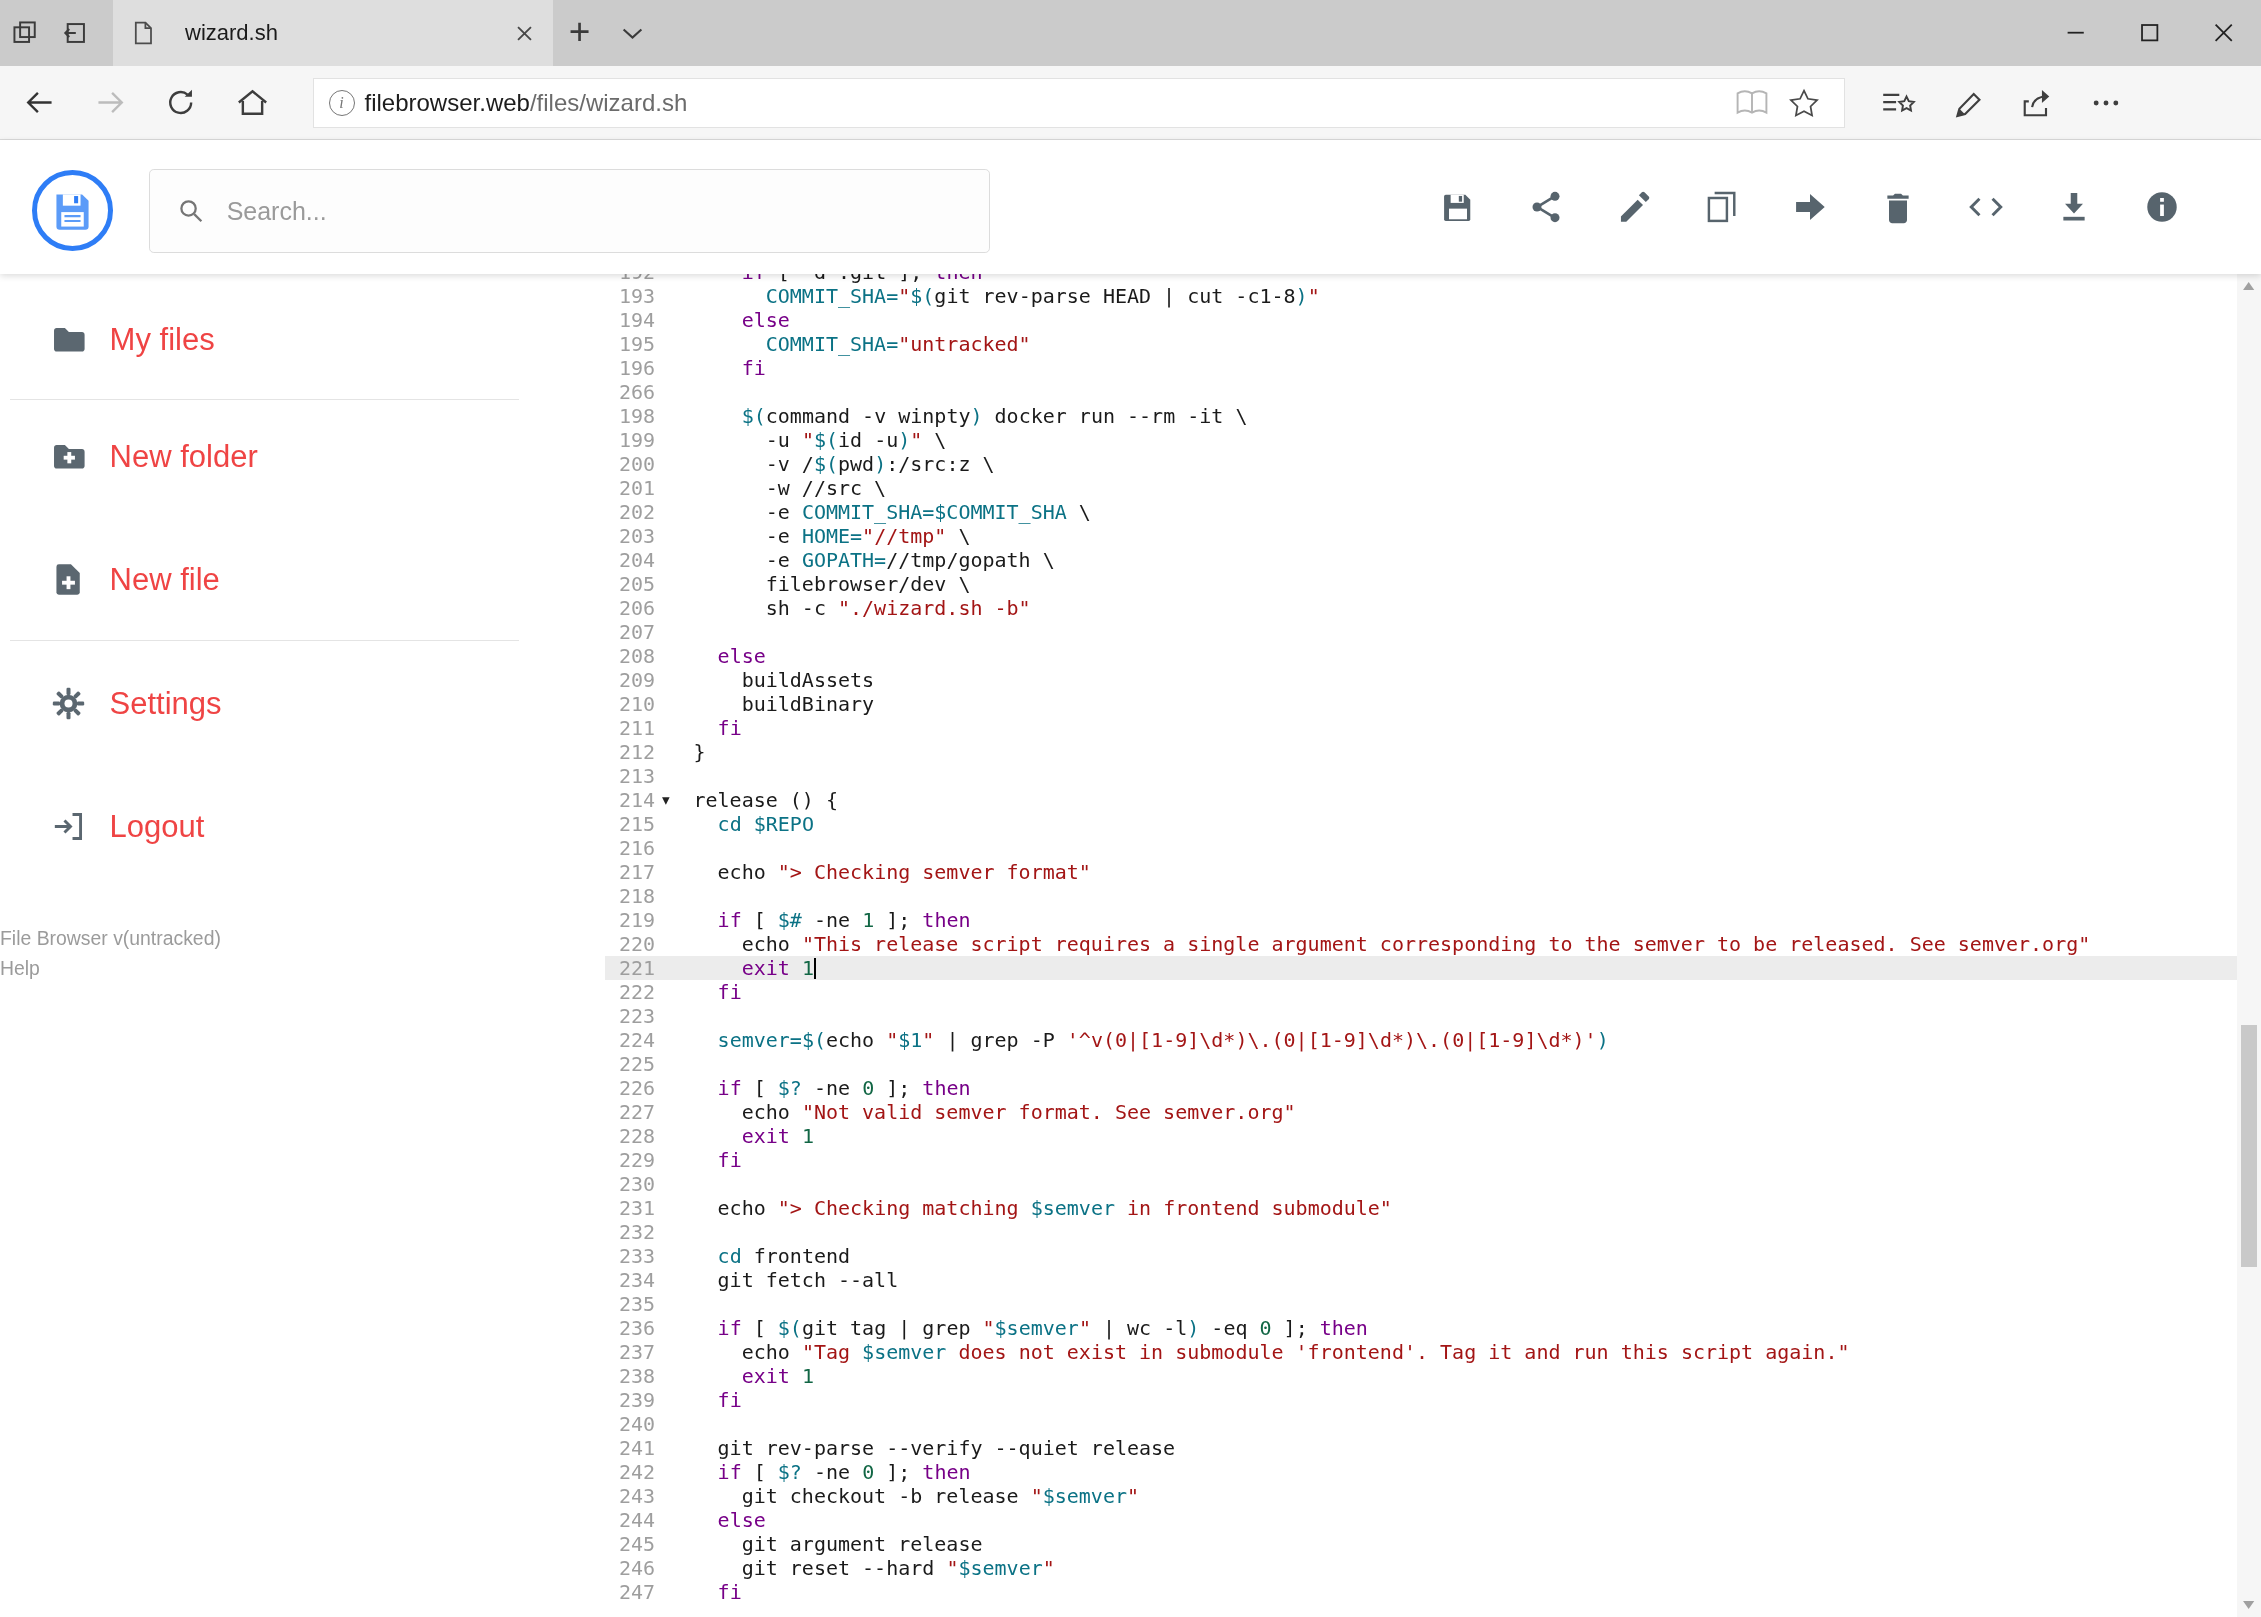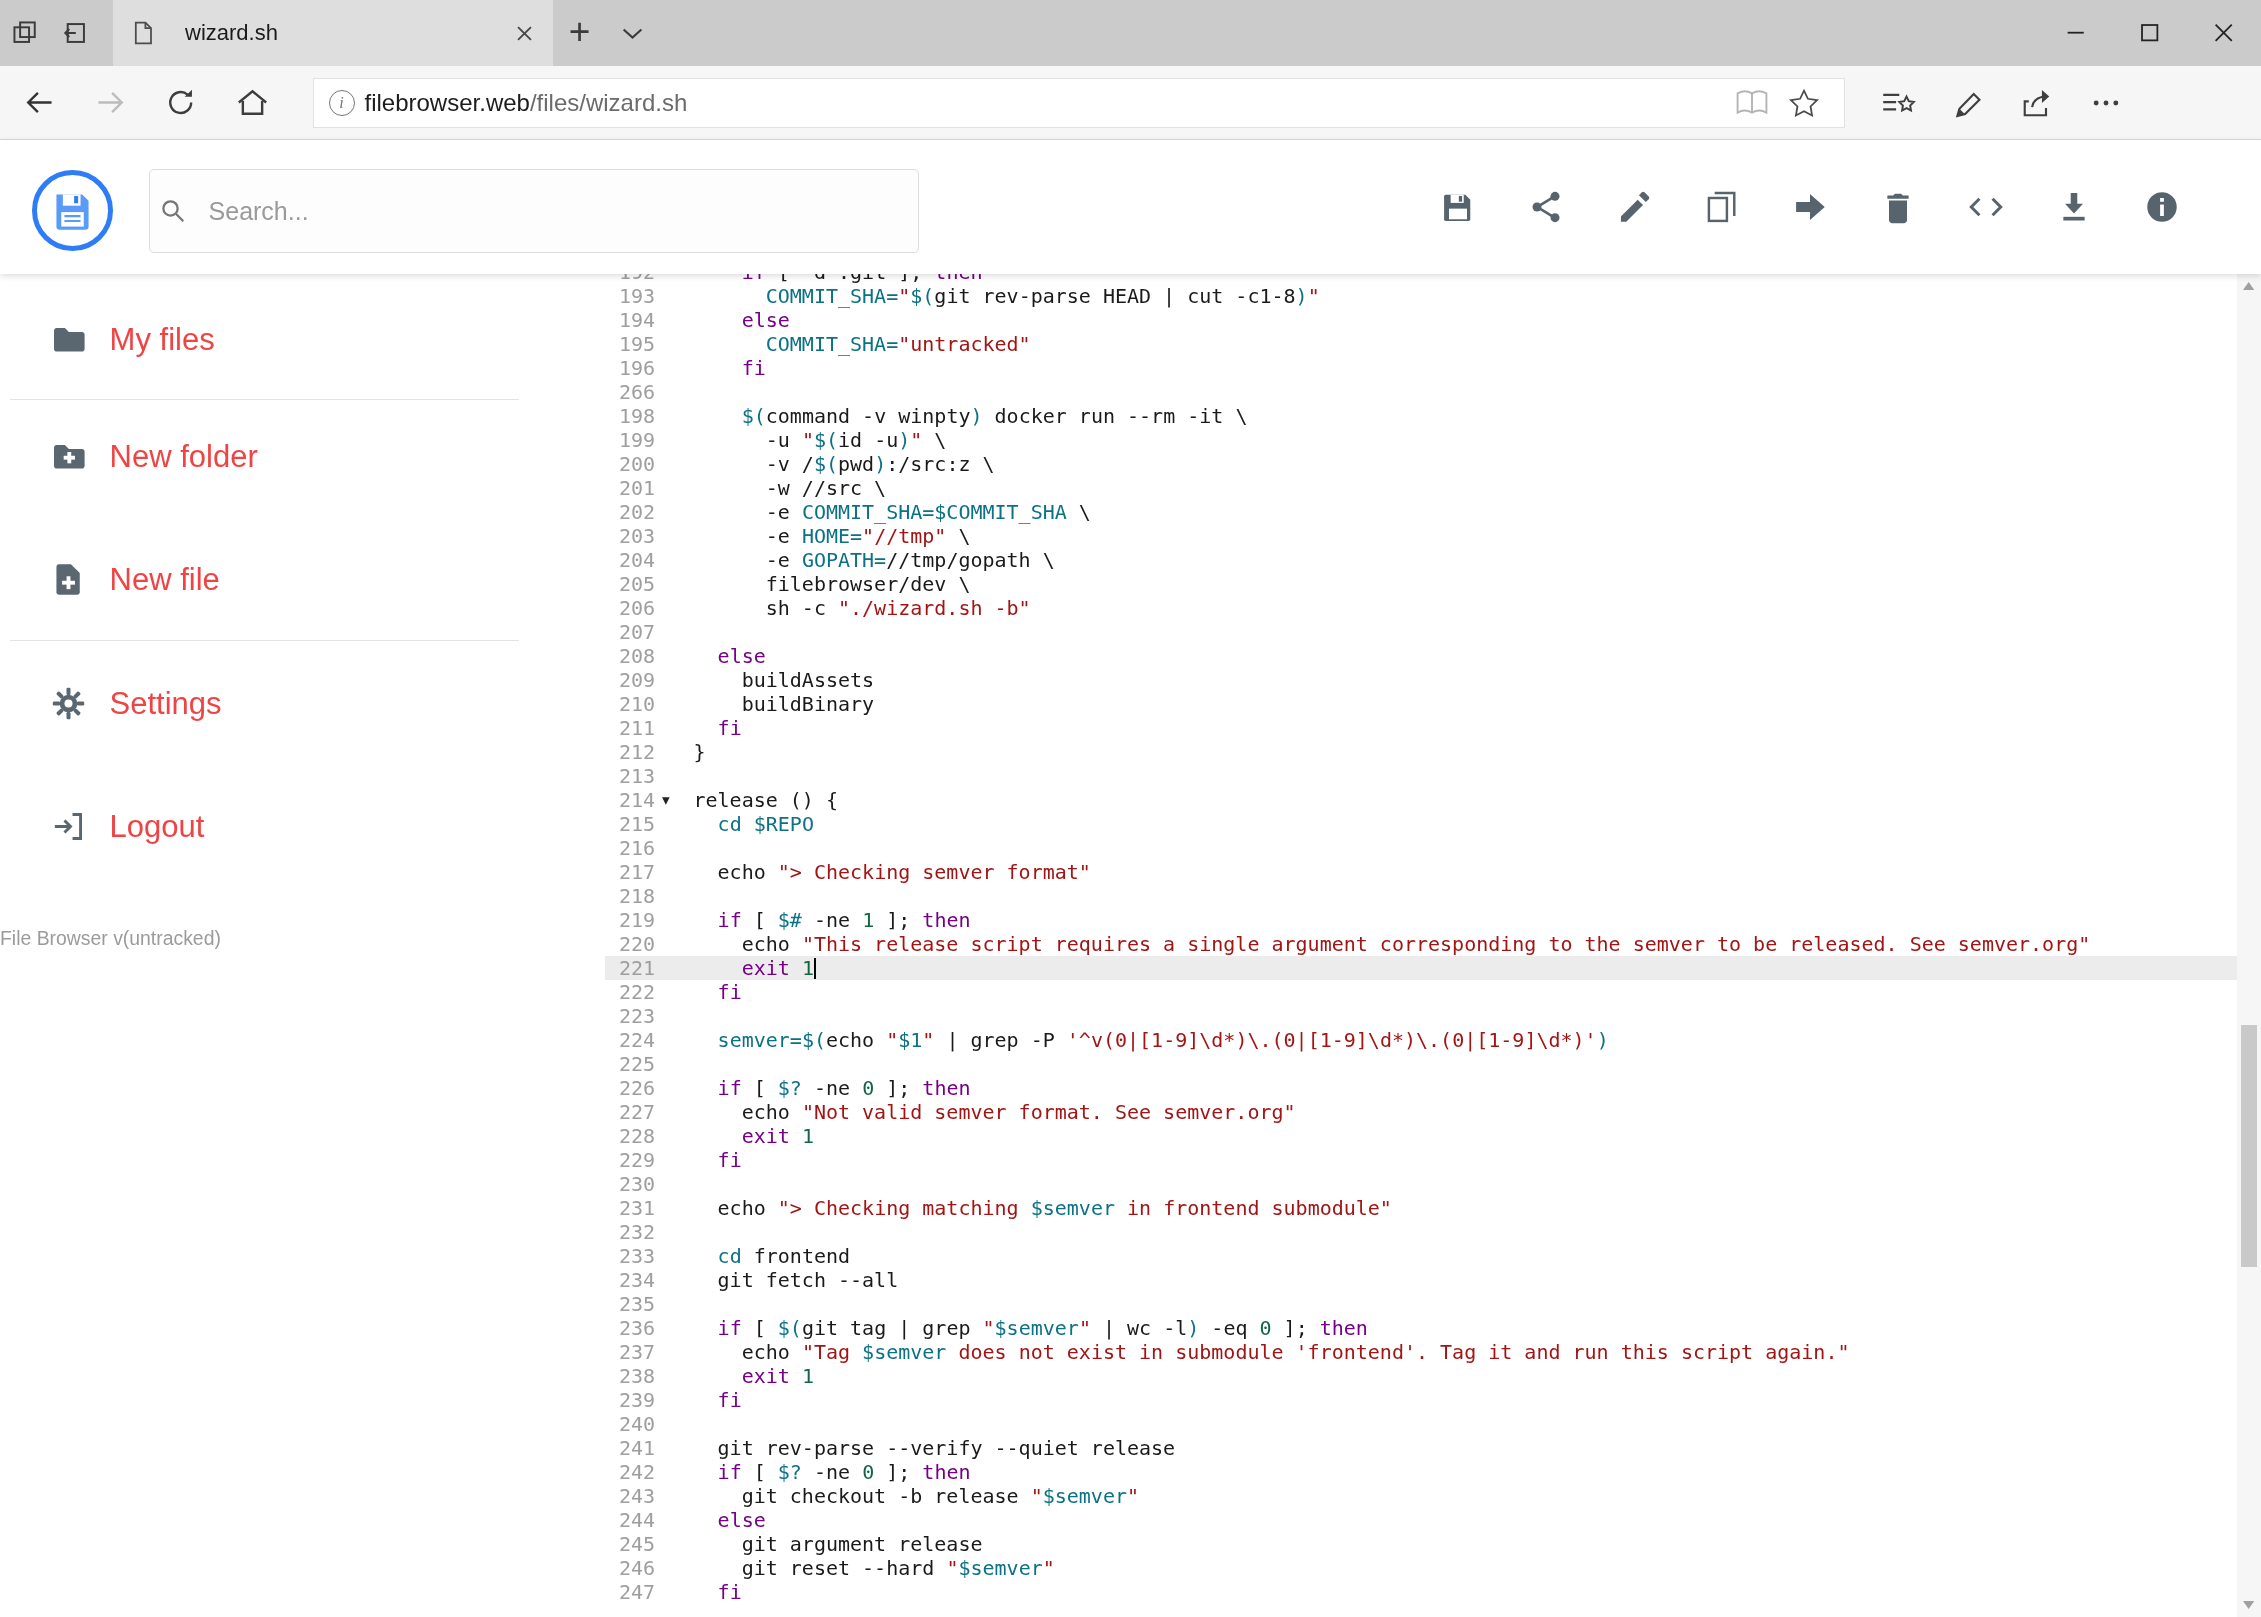--- a/index.html
+++ b/index.html
@@ -25,21 +25,21 @@
   .url .domain{color:#1d1d1d;}
   .url .path{color:#6b6b6b;}
   .ab-spacer{flex:1;}
   .ab-ic{width:52px;display:flex;align-items:center;justify-content:center;background:none;border:none;}
   .nav-right{display:flex;margin-left:19.4px;margin-right:11.3px;}
   .nav-right button{width:69px;height:63px;border:none;background:transparent;display:flex;align-items:center;justify-content:center;}
 
   
   .appbar{position:absolute;left:0;top:140px;width:100%;height:134px;background:#fff;box-shadow:0 2.4px 6.5px rgba(0,0,0,.14);z-index:5;}
   .logo{position:absolute;left:31.5px;top:170px;width:81px;height:81px;border-radius:50%;border:5.7px solid #2e7df6;box-sizing:border-box;background:#fff;display:flex;align-items:center;justify-content:center;}
-  .searchbox{position:absolute;left:149px;top:169px;width:770px;height:84px;border:0.8px solid #dcdcdc;border-radius:4.8px;background:#fdfdfd;display:flex;align-items:center;padding:0 10px;box-sizing:border-box;}
+  .searchbox{position:absolute;left:149px;top:169px;width:841px;height:84px;border:0.8px solid #dcdcdc;border-radius:4.8px;background:#fdfdfd;display:flex;align-items:center;padding:0 28px;box-sizing:border-box;}
   .searchbox input{border:none;outline:none;background:transparent;font-size:25px;color:#333;margin-left:21px;width:100%;font-family:"Liberation Sans",sans-serif;}
   .searchbox input::placeholder{color:#9a9a9a;}
   .actions{position:absolute;right:81px;top:140px;height:134px;display:flex;align-items:center;gap:52px;}
   .act{width:36px;height:36px;border:none;background:none;padding:0;display:flex;align-items:center;justify-content:center;}
 
   
   .sidebar{position:absolute;left:0;top:274px;width:577px;bottom:0;background:#fff;z-index:2;}
   .side-item{display:flex;align-items:center;height:89px;padding-left:50px;gap:22.6px;cursor:pointer;}
   .side-item .lbl{font-size:31px;color:#ef4444;text-align:right;}
   .side-div{height:0.8px;background:#e4e4e4;margin:0 58px 0 9.7px;}
@@ -334,20 +334,21 @@
       <svg width="37" height="37" viewBox="0 0 46 46">
           <g stroke="#5b6770" stroke-width="3.6" fill="none">
             <path d="M28 8h10v30H28"></path>
             <path d="M6 23h19M18 15.5L25.5 23 18 30.5"></path>
           </g>
         </svg>
       <span class="lbl">Logout</span>
     </div>
     <div class="side-footer">
       <div>File Browser v(untracked)</div>
+      <div>Help</div>
     </div>
   </div>
 
   <div class="editor">
     <div class="lines">
         <div class="cm-line">
           <span class="gut">192</span>
           <span class="code"><span class="tk-p">    </span><span class="tk-k">if</span><span class="tk-p"> [ -d .git ]; </span><span class="tk-k">then</span></span>
         </div>
         <div class="cm-line">

